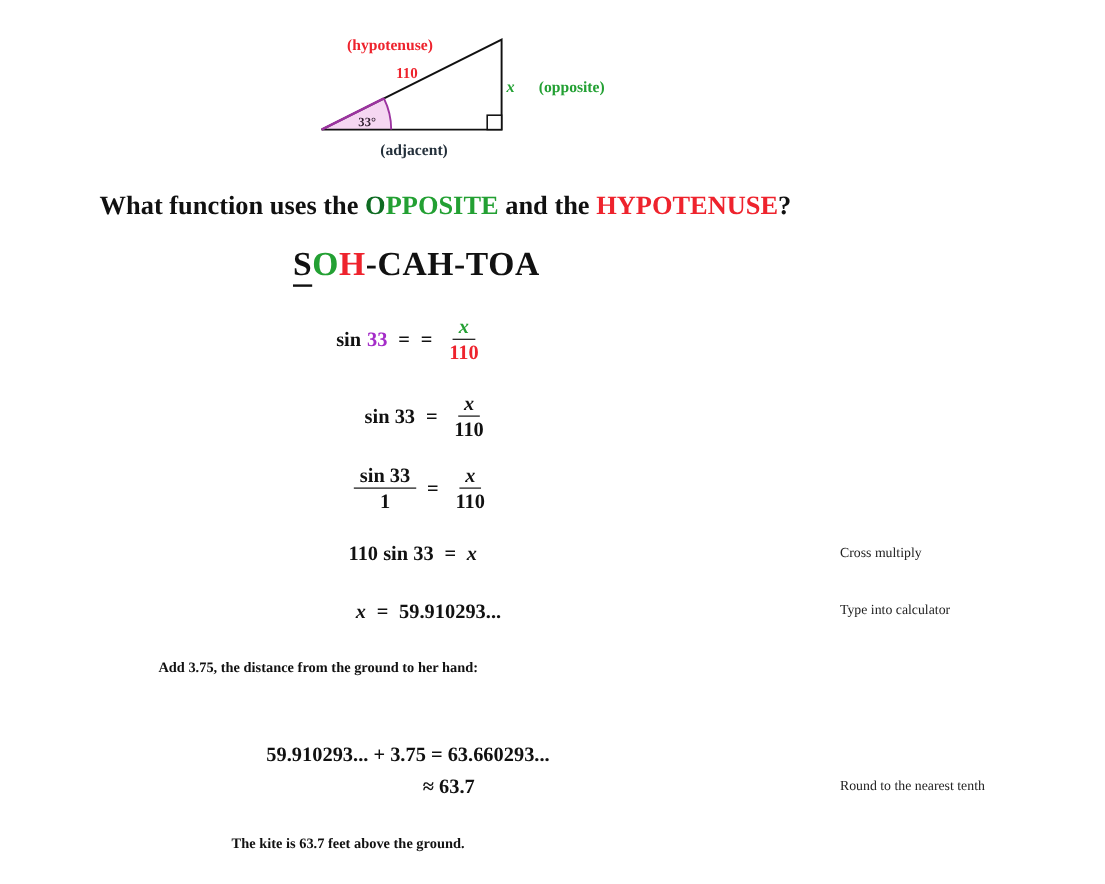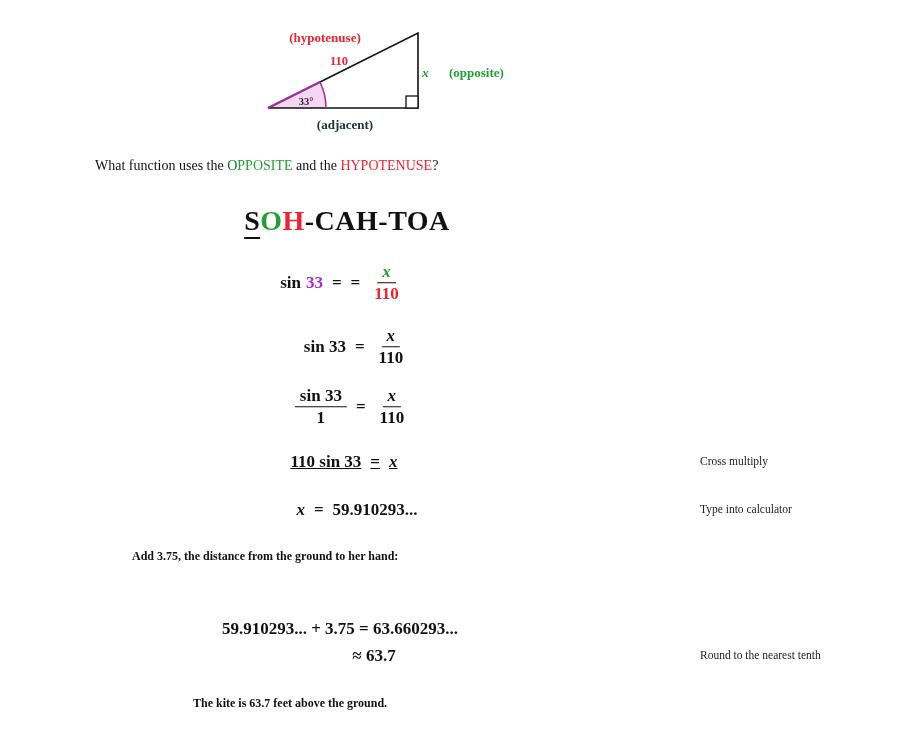--- a/index.html
+++ b/index.html
@@ -14,21 +14,21 @@
   }
   .frac{display:inline-flex;flex-direction:column;align-items:center;line-height:1.25;}
   .frac .num{padding:0 5px;border-bottom:1.5px solid #111111;}
   .frac .den{padding:0 5px;}
   .c-red{color:#ee232d;}
   .c-green{color:#23a033;}
   .c-dkgreen{color:#0e6b22;}
   .c-purple{color:#a42cc8;}
   .ital{font-style:italic;}
   .question-line{
-    position:absolute;left:95px;top:158px;font-size:14px;font-weight:normal;white-space:nowrap;
+    position:absolute;left:83px;top:158px;font-size:22px;font-weight:bold;white-space:nowrap;
   }
   .mnemonic{
     position:absolute;left:347px;top:221px;transform:translate(-50%,-50%);
     font-size:28px;font-weight:bold;letter-spacing:.5px;white-space:nowrap;
   }
   .mnemonic .underline{border-bottom:2.5px solid #111;padding-bottom:1px;}
   .text-line{position:absolute;font-size:12px;font-weight:bold;white-space:nowrap;}
   .annotation{
     position:absolute;left:700px;font-size:11.5px;font-weight:normal;color:#222;white-space:nowrap;
   }
@@ -90,21 +90,21 @@
       <span class="num">sin 33</span>
       <span class="den">1</span>
     </span>
     <span>=</span>
     <span class="frac">
       <span class="num ital">x</span>
       <span class="den">110</span>
     </span>
   </div>
 
-  <div class="eq-row" style="left:344px;top:462px;text-decoration:underline;">
+  <div class="eq-row" style="left:344px;top:462px;">
     <span>110 sin 33</span>
     <span>=</span>
     <span class="ital">x</span>
   </div>
 
   <div class="eq-row" style="left:357px;top:510px;">
     <span class="ital">x</span>
     <span>=</span>
     <span>59.910293...</span>
   </div>

